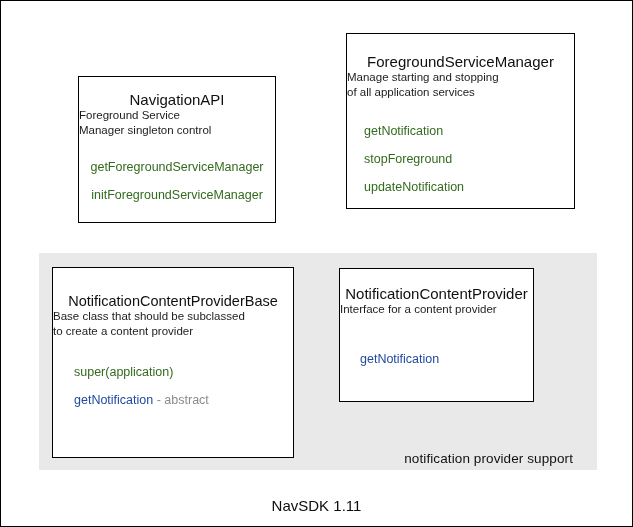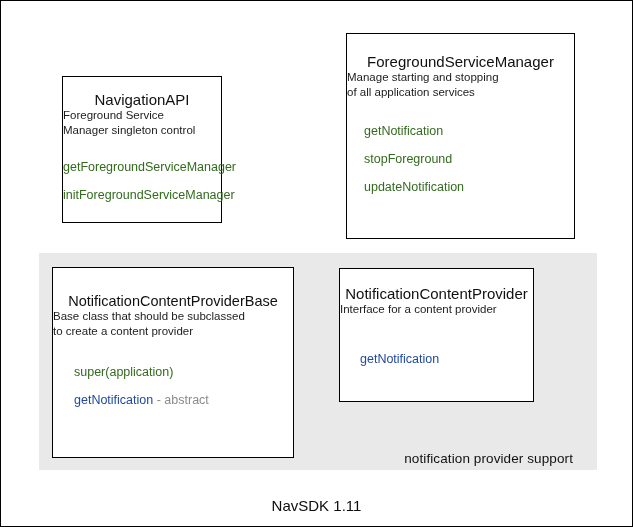--- a/index.html
+++ b/index.html
@@ -22,22 +22,22 @@
     right:24px;bottom:4px;
     font-size:13.5px;color:#111;
     letter-spacing:0.1px;
   }
   .box{
     position:absolute;
     box-sizing:border-box;
     background:#fff;
     border:1.5px solid #000;
   }
-  .box-navigation-api{left:61px;top:75px;width:160px;height:147px;}
-  .box-foreground-service-manager{left:345px;top:32px;width:229px;height:206px;}
+  .box-navigation-api{left:77px;top:75px;width:198px;height:147px;}
+  .box-foreground-service-manager{left:345px;top:32px;width:229px;height:176px;}
   .box-notification-content-provider-base{left:51px;top:266px;width:242px;height:191px;}
   .box-notification-content-provider{left:338px;top:267px;width:195px;height:134px;}
   .box-title{
     text-align:center;
     font-size:15px;color:#101010;
     white-space:nowrap;
   }
   .box-navigation-api .box-title{margin-top:14px;}
   .box-foreground-service-manager .box-title{margin-top:19px;}
   .box-notification-content-provider-base .box-title{margin-top:25px;font-size:14.5px;}

